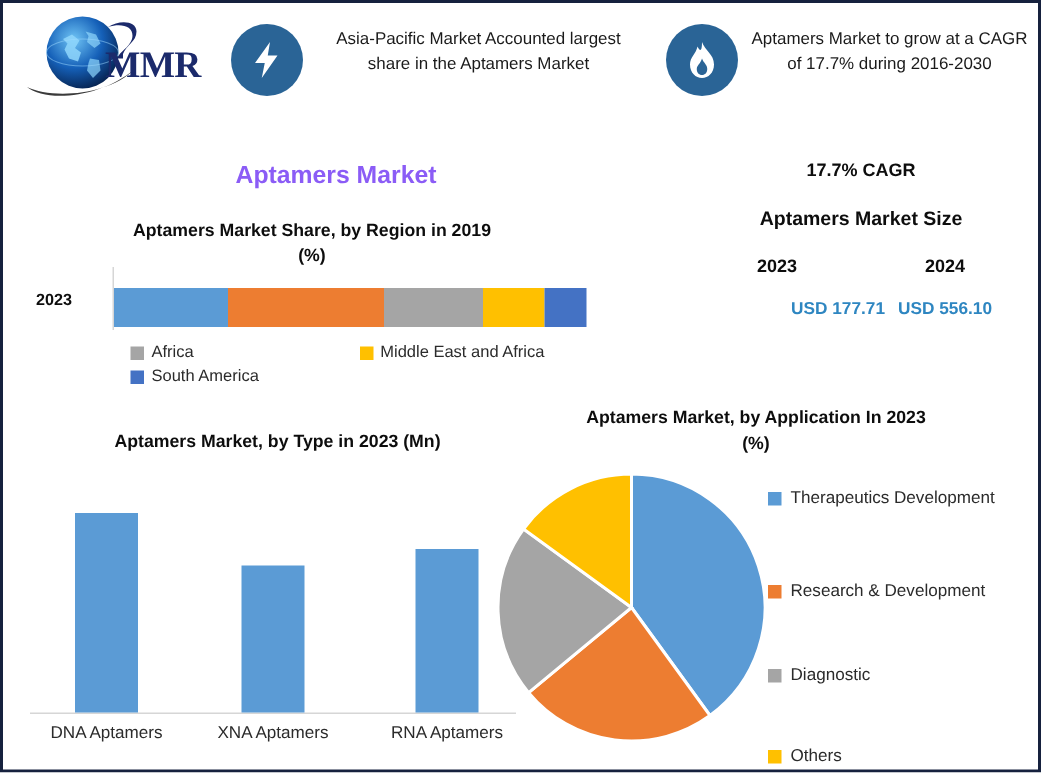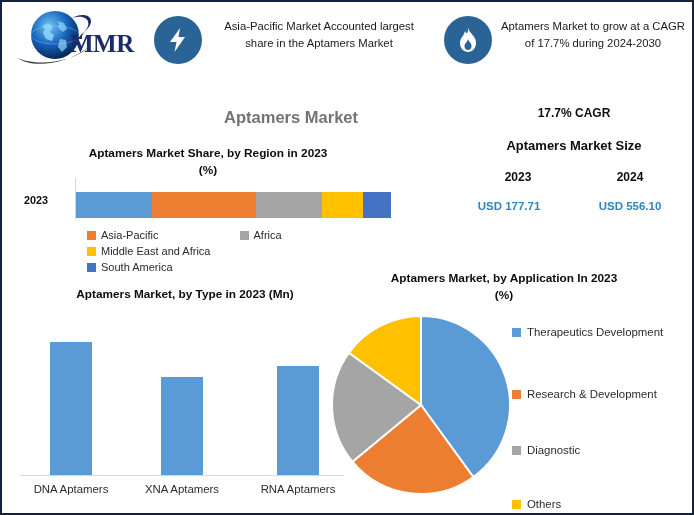--- a/index.html
+++ b/index.html
@@ -43,23 +43,23 @@
   .hdr-text {
     position:absolute;
     font-size:11.3px; color:#1a1a1a; line-height:17px;
     text-align:center;
   }
   .hdr-text.one { left:208px; top:16px; width:218px; }
   .hdr-text.two { left:496px; top:16px; width:190px; }
 
   
   .main-title {
-    position:absolute; left:56px; top:106px; width:300px;
-    text-align:right;
-    font-size:16.5px; font-weight:bold; color:#737373;
+    position:absolute; left:72px; top:106px; width:300px;
+    text-align:center;
+    font-size:16.5px; font-weight:bold; color:#8b5cf6;
   }
 
   
   .region-title {
     position:absolute; left:46px; top:143px; width:320px;
     text-align:center;
     font-size:11.8px; font-weight:bold; color:#0d0d0d;
     line-height:17px;
   }
   .region-year {
@@ -105,21 +105,21 @@
     font-size:12px; font-weight:bold; color:#0d0d0d;
     text-align:center; width:96px;
   }
   .yr-label.a { left:468px; }
   .yr-label.b { left:580px; }
   .yr-value {
     position:absolute; top:198px;
     font-size:11.5px; font-weight:bold; color:#2e86c1;
     text-align:center; width:96px;
   }
-  .yr-value.a { left:459px; }
+  .yr-value.a { left:492px;text-align:right; }
   .yr-value.b { left:580px; }
   .size-unit {
     position:absolute; left:460px; top:228px; width:224px;
     text-align:center; font-size:11.2px; color:#1a1a1a;
   }
   .size-unit b { font-weight:bold; }
 
   
   .type-title {
     position:absolute; left:18px; top:285px; width:330px;
@@ -189,44 +189,40 @@
       </svg>
     </div>
     <div class="hdr-text one">Asia-Pacific Market Accounted largest share in the Aptamers Market</div>
 
     <div class="hdr-icon two">
       <svg width="22" height="26" viewBox="0 0 22 26">
         <path d="M11 1 C 13 7, 19 9, 19 16 C 19 21.5, 15.2 25, 11 25 C 6.8 25, 3 21.5, 3 16 C 3 11, 7 9, 8 4 C 9.5 7, 11 8, 11 1 Z" fill="#ffffff"></path>
         <path d="M11 12 C 12 15, 14.5 16, 14.5 19 C 14.5 21.5, 13 23, 11 23 C 9 23, 7.5 21.5, 7.5 19 C 7.5 16.5, 10 15.5, 11 12 Z" fill="#2a6496"></path>
       </svg>
     </div>
-    <div class="hdr-text two">Aptamers Market to grow at a CAGR of 17.7% during 2024-2030</div>
+    <div class="hdr-text two">Aptamers Market to grow at a CAGR of 17.7% during 2016-2030</div>
   </div>
 
   <div class="main-title">Aptamers Market</div>
 
   <div class="region-title">
-    <div>Aptamers Market Share, by Region in 2023</div>
+    <div>Aptamers Market Share, by Region in 2019</div>
     <div>(%)</div>
   </div>
   <div class="region-year">2023</div>
   <div class="region-plot">
     <div class="region-bar" id="region-bar">
         <span style="width: 24%; background: rgb(91, 155, 213);"></span>
         <span style="width: 33%; background: rgb(237, 125, 49);"></span>
         <span style="width: 21%; background: rgb(165, 165, 165);"></span>
         <span style="width: 13%; background: rgb(255, 192, 0);"></span>
         <span style="width: 9%; background: rgb(68, 114, 196);"></span>
       </div>
   </div>
   <div class="region-legend" id="region-legend">
-      <div class="rl-item">
-        <span class="rl-sw" style="background: rgb(237, 125, 49);"></span>
-        <span>Asia-Pacific</span>
-      </div>
       <div class="rl-item">
         <span class="rl-sw" style="background: rgb(165, 165, 165);"></span>
         <span>Africa</span>
       </div>
       <div class="rl-item">
         <span class="rl-sw" style="background: rgb(255, 192, 0);"></span>
         <span>Middle East and Africa</span>
       </div>
       <div class="rl-item full">
         <span class="rl-sw" style="background: rgb(68, 114, 196);"></span>

